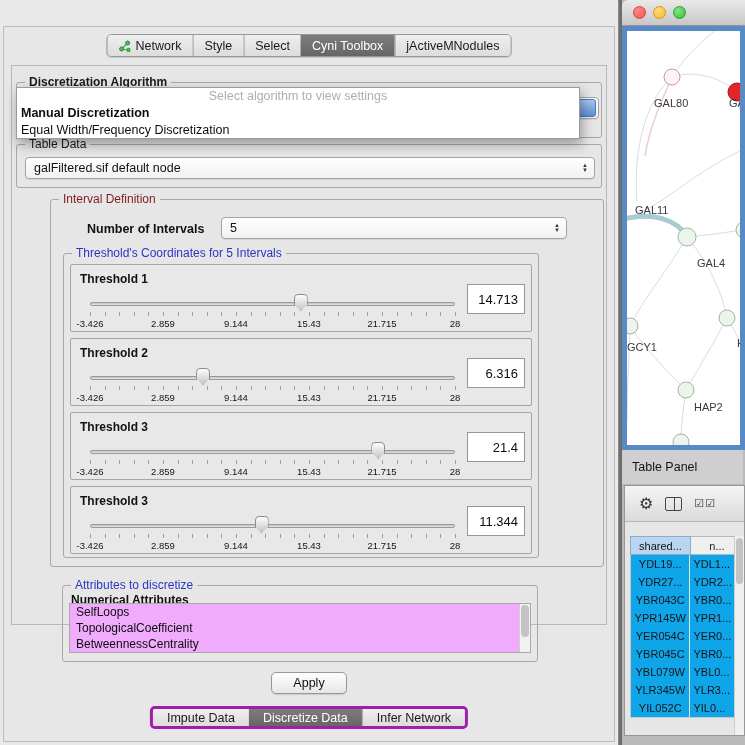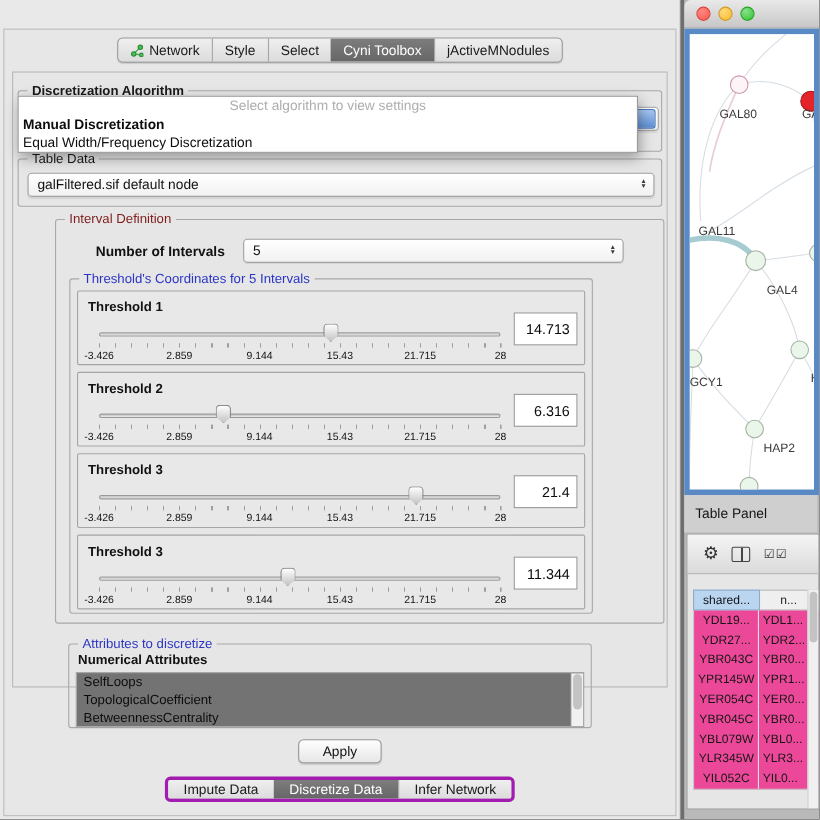--- a/index.html
+++ b/index.html
@@ -51,21 +51,21 @@
   .t-label { position:absolute; left:9px; top:7px; font-size:12px; font-weight:bold; color:#111; }
   .track { position:absolute; left:19px; top:37px; width:365px; height:4px; background:linear-gradient(#c0c0c0,#e9e9e9); border:1px solid #999; border-radius:2px; }
   .ticks { position:absolute; left:19px; top:47px; width:366px; height:4px; background:repeating-linear-gradient(to right,#9f9f9f 0 1px,transparent 1px 14.6px); }
   .slider { position:absolute; left:19px; top:29px; width:365px; height:18px; }
   .thumb { position:absolute; top:0; width:14px; height:17px; margin-left:-7px; background:linear-gradient(#fefefe,#c4c4c4); border:1px solid #8c8c8c; border-radius:4px 4px 2px 2px; clip-path:polygon(0 0,100% 0,100% 62%,50% 100%,0 62%); cursor:default; }
   .tick-row { position:absolute; left:19px; top:53px; width:365px; height:11px; }
   .tick-lbl { position:absolute; top:0; transform:translateX(-50%); font-size:9.5px; color:#141414; white-space:nowrap; }
   .val-box { position:absolute; left:396px; top:19px; width:58px; height:30px; background:#ffffff; border:1px solid #979797; font-size:13px; color:#0c0c0c; display:flex; align-items:center; justify-content:flex-end; padding-right:6px; }
 
   
-  .listbox { position:absolute; left:6px; top:25px; width:462px; height:50px; background:#737373; border:1px solid #a9a9a9; overflow:hidden; }
+  .listbox { position:absolute; left:6px; top:17px; width:462px; height:50px; background:#f0abfc; border:1px solid #a9a9a9; overflow:hidden; }
   .listbox .li { height:16px; line-height:16px; padding-left:6px; font-size:12px; color:#0d0d0d; cursor:default; }
   .vscroll { position:absolute; right:0; top:0; width:11px; height:100%; background:#f1f1f1; border-left:1px solid #cfcfcf; }
   .vscroll .vthumb { position:absolute; left:1px; right:1px; top:1px; height:32px; background:#c3c3c3; border-radius:5px; }
 
   .apply-btn { position:absolute; left:50%; transform:translateX(-50%); top:606px; width:76px; height:22px; border:1px solid #989898; border-radius:5px; background:linear-gradient(#fefefe,#e7e7e7); font-size:12.5px; color:#111; display:flex; align-items:center; justify-content:center; box-shadow:0 1px 1px rgba(0,0,0,.12); cursor:default; }
 
   
   .bottom-tabs { position:absolute; top:679px; left:50%; transform:translateX(-50%); height:23px; display:flex; border:3px solid #a21caf; border-radius:5px; overflow:hidden; background:#dcdcdc; white-space:nowrap; }
   .bottom-tabs .tab { display:flex; align-items:center; padding:0 14px; font-size:12.5px; color:#1a1a1a; background:linear-gradient(#efefef,#dcdcdc); cursor:default; }
   .bottom-tabs .tab + .tab { border-left:1px solid #a6a6a6; }
@@ -88,21 +88,21 @@
   .tp-toolbar { position:absolute; left:0; top:0; width:100%; height:36px; background:linear-gradient(#f5f5f5,#dadada); border-bottom:1px solid #b5b5b5; display:flex; align-items:center; gap:12px; padding-left:14px; }
   .gear { font-size:16px; color:#333; line-height:1; cursor:default; }
   .tbl-icon { width:17px; height:14px; border:1px solid #444; border-radius:2px; background:linear-gradient(to right,transparent 8px,#444 8px,#444 9px,transparent 9px); cursor:default; }
   .checks { font-size:11px; color:#333; letter-spacing:1px; cursor:default; }
 
   .tp-header { position:absolute; left:5px; top:50px; height:19px; display:flex; }
   .th-cell { height:19px; line-height:18px; font-size:11px; text-align:center; border:1px solid #b7b7b7; cursor:default; overflow:hidden; white-space:nowrap; }
   .th-cell.sel { width:61px; background:#b9d5f0; border-color:#8fabc7; color:#10131a; }
   .th-cell.plain { width:53px; background:#efefef; color:#222; border-left:none; }
 
-  .tp-rows { position:absolute; left:5px; top:69px; width:114px; background:#ec4899; border:1px solid #c9c9c9; border-top:none; }
+  .tp-rows { position:absolute; left:5px; top:69px; width:114px; background:#0ea5e9; border:1px solid #c9c9c9; border-top:none; }
   .tp-row { display:flex; height:18px; }
   .td-cell { height:18px; line-height:18px; font-size:11px; color:#161616; overflow:hidden; white-space:nowrap; }
   .td-c1 { width:60px; text-align:center; border-right:1px solid #e2e2e2; }
   .td-c2 { width:53px; padding-left:3px; }
   .tp-scroll { position:absolute; right:0; top:50px; width:10px; bottom:0; background:#f0f0f0; border-left:1px solid #cdcdcd; }
   .tp-scroll .vthumb { position:absolute; left:1px; right:1px; top:2px; height:46px; background:#c3c3c3; border-radius:4px; }
 
   svg text { font-family:"Liberation Sans", sans-serif; }
 </style>
 </head>

